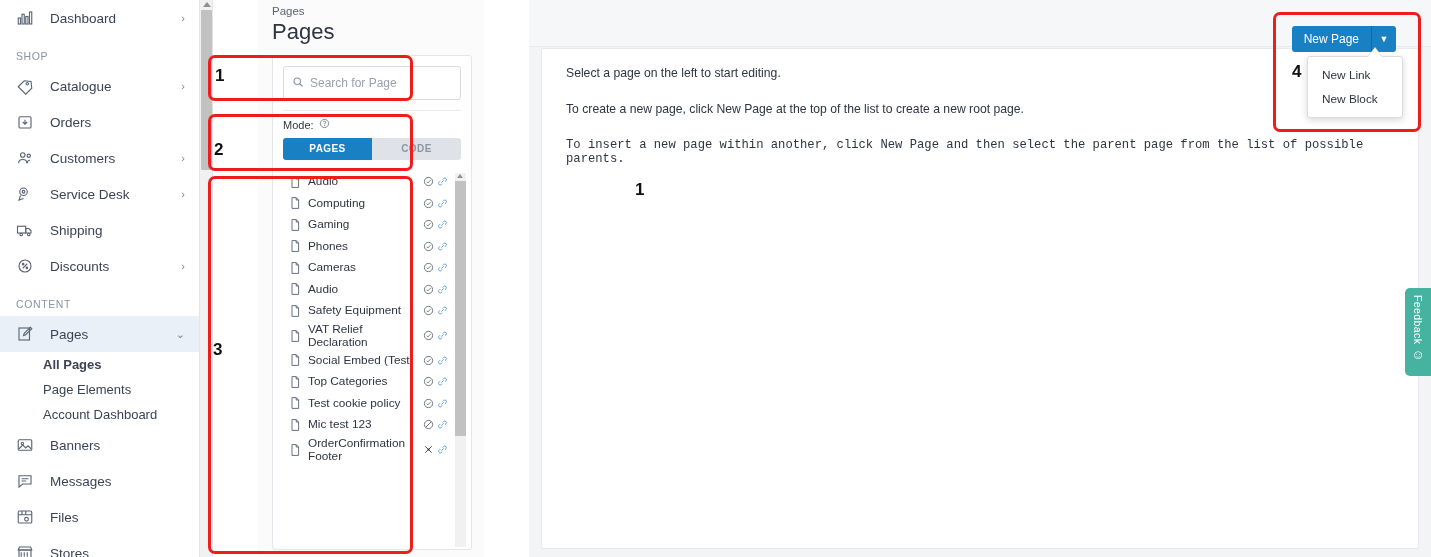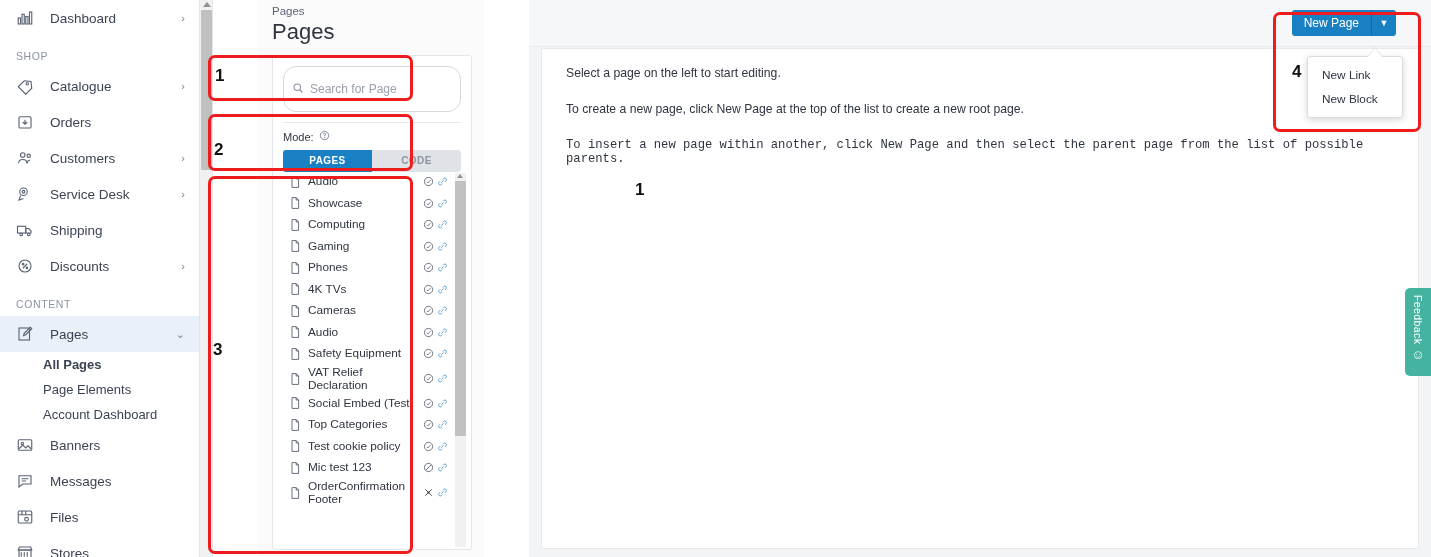--- a/index.html
+++ b/index.html
@@ -53,21 +53,21 @@
     position:relative; margin-left:13px;
   }
   .breadcrumb { font-size: 11.5px; color:#5b6374; padding: 5px 0 0 14px; }
   .page-title { font-size: 22px; color:#2e3440; padding: 2px 0 0 14px; font-weight: normal;}
   .panel-card {
     position:absolute; left:14px; top:55px; width:200px; height:495px;
     background:#ffffff; border:1px solid #e3e6ea; border-radius:3px;
   }
   .search-wrap { padding: 10px 10px 0 10px; }
   .search-box {
-    height:46px; border:1px solid #d6dae0; border-radius:13px;
+    height:34px; border:1px solid #d6dae0; border-radius:3px;
     display:flex; align-items:center; padding:0 8px; background:#fff;
   }
   .search-box input {
     border:0; outline:0; font-size:12px; color:#333; width:100%;
     padding-left:6px; font-family:"Liberation Sans", sans-serif; background:transparent;
   }
   .search-box input::placeholder { color:#9aa1ad; }
   .divider { height:1px; background:#e6e9ed; margin: 10px 10px 0 10px; }
   .mode-row { padding: 7px 10px 0 10px; font-size:11px; color:#2e3440; display:flex; align-items:center; gap:5px;}
   .toggle { display:flex; margin: 7px 10px 0 10px; border-radius:3px; overflow:hidden; }
@@ -100,21 +100,21 @@
   .content-card {
     position:absolute; left:12px; top:48px; right:12px; bottom:8px;
     background:#ffffff; border:1px solid #e7e9ec; border-radius:2px;
   }
   .content-card p { font-size:12.2px; color:#2e3440; margin: 0 0 0 0; padding: 0 24px; line-height: 14px;}
   .p1 { padding-top: 17px !important; }
   .p2 { padding-top: 22px !important; }
   .p3 { padding-top: 22px !important; font-family: Liberation Mono, monospace; }
 
   
-  .np-wrap { position:absolute; right:35px; top:10px; display:flex; z-index:12;}
+  .np-wrap { position:absolute; right:35px; top:26px; display:flex; z-index:12;}
   .np-btn {
     background:#1a80c4; color:#fff; font-size:12px; height:26px; line-height:26px;
     padding:0 12px; border-radius:3px 0 0 3px; border-right:1px solid #1569a3;
   }
   .np-caret {
     background:#1a80c4; color:#fff; width:24px; height:26px; border-radius:0 3px 3px 0;
     display:flex; align-items:center; justify-content:center; font-size:9px;
   }
   .np-menu {
     position:absolute; right:28px; top:56px; width:96px; background:#fff;
@@ -369,42 +369,20 @@
               </svg>
             </span>
         </div>
         <div class="row">
           <span class="doc">
               <svg width="10" height="12" viewBox="0 0 16 20" fill="none" stroke="#4c5565" stroke-width="1.4">
                 <path d="M3 1h7l4 4v14H3z"></path>
                 <path d="M10 1v4h4"></path>
               </svg>
             </span>
-          <span class="nm">Showcase</span>
-          <span class="st">
-              <svg width="11" height="11" viewBox="0 0 24 24" fill="none" stroke="#4c5565" stroke-width="1.7">
-                <circle cx="12" cy="12" r="9"></circle>
-                <path d="M8 12.5l2.6 2.6L16.5 9"></path>
-              </svg>
-            </span>
-          <span class="lk">
-              <svg width="11" height="11" viewBox="0 0 24 24" fill="none" stroke="#3d8fd1" stroke-width="1.8">
-                <path d="M9.5 14.5l5-5"></path>
-                <path d="M12.5 7.5l2-2a3.5 3.5 0 0 1 5 5l-2 2"></path>
-                <path d="M11.5 16.5l-2 2a3.5 3.5 0 0 1-5-5l2-2"></path>
-              </svg>
-            </span>
-        </div>
-        <div class="row">
-          <span class="doc">
-              <svg width="10" height="12" viewBox="0 0 16 20" fill="none" stroke="#4c5565" stroke-width="1.4">
-                <path d="M3 1h7l4 4v14H3z"></path>
-                <path d="M10 1v4h4"></path>
-              </svg>
-            </span>
           <span class="nm">Computing</span>
           <span class="st">
               <svg width="11" height="11" viewBox="0 0 24 24" fill="none" stroke="#4c5565" stroke-width="1.7">
                 <circle cx="12" cy="12" r="9"></circle>
                 <path d="M8 12.5l2.6 2.6L16.5 9"></path>
               </svg>
             </span>
           <span class="lk">
               <svg width="11" height="11" viewBox="0 0 24 24" fill="none" stroke="#3d8fd1" stroke-width="1.8">
                 <path d="M9.5 14.5l5-5"></path>
@@ -436,42 +414,20 @@
             </span>
         </div>
         <div class="row">
           <span class="doc">
               <svg width="10" height="12" viewBox="0 0 16 20" fill="none" stroke="#4c5565" stroke-width="1.4">
                 <path d="M3 1h7l4 4v14H3z"></path>
                 <path d="M10 1v4h4"></path>
               </svg>
             </span>
           <span class="nm">Phones</span>
-          <span class="st">
-              <svg width="11" height="11" viewBox="0 0 24 24" fill="none" stroke="#4c5565" stroke-width="1.7">
-                <circle cx="12" cy="12" r="9"></circle>
-                <path d="M8 12.5l2.6 2.6L16.5 9"></path>
-              </svg>
-            </span>
-          <span class="lk">
-              <svg width="11" height="11" viewBox="0 0 24 24" fill="none" stroke="#3d8fd1" stroke-width="1.8">
-                <path d="M9.5 14.5l5-5"></path>
-                <path d="M12.5 7.5l2-2a3.5 3.5 0 0 1 5 5l-2 2"></path>
-                <path d="M11.5 16.5l-2 2a3.5 3.5 0 0 1-5-5l2-2"></path>
-              </svg>
-            </span>
-        </div>
-        <div class="row">
-          <span class="doc">
-              <svg width="10" height="12" viewBox="0 0 16 20" fill="none" stroke="#4c5565" stroke-width="1.4">
-                <path d="M3 1h7l4 4v14H3z"></path>
-                <path d="M10 1v4h4"></path>
-              </svg>
-            </span>
-          <span class="nm">4K TVs</span>
           <span class="st">
               <svg width="11" height="11" viewBox="0 0 24 24" fill="none" stroke="#4c5565" stroke-width="1.7">
                 <circle cx="12" cy="12" r="9"></circle>
                 <path d="M8 12.5l2.6 2.6L16.5 9"></path>
               </svg>
             </span>
           <span class="lk">
               <svg width="11" height="11" viewBox="0 0 24 24" fill="none" stroke="#3d8fd1" stroke-width="1.8">
                 <path d="M9.5 14.5l5-5"></path>
                 <path d="M12.5 7.5l2-2a3.5 3.5 0 0 1 5 5l-2 2"></path>

